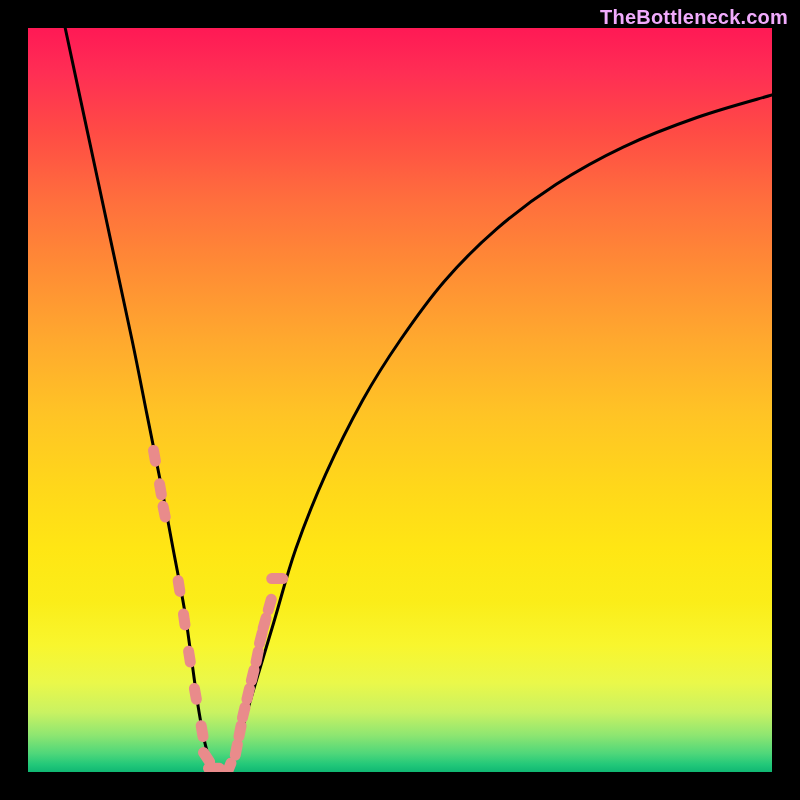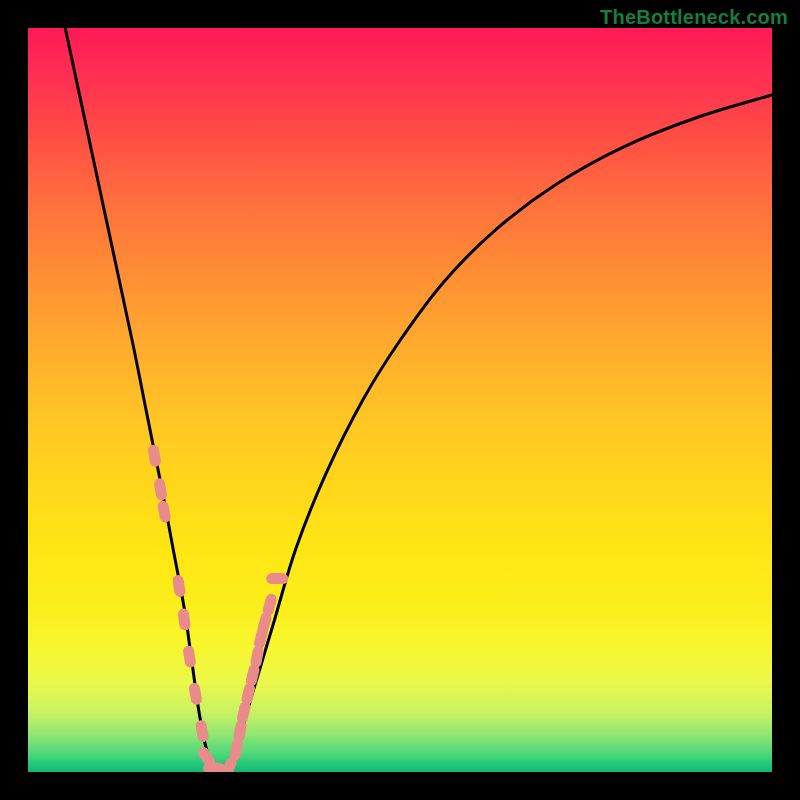--- a/index.html
+++ b/index.html
@@ -37,21 +37,21 @@
       #10b773 100%
     );
   }
   .watermark {
     position: absolute;
     top: 6px;
     right: 12px;
     font-family: Arial, Helvetica, sans-serif;
     font-size: 20px;
     font-weight: 600;
-    color: #15803d;
+    color: #f0abfc;
     letter-spacing: 0.2px;
     z-index: 40;
   }
   svg.overlay {
     position: absolute;
     left: 28px;
     top: 28px;
     width: 744px;
     height: 744px;
     z-index: 20;

